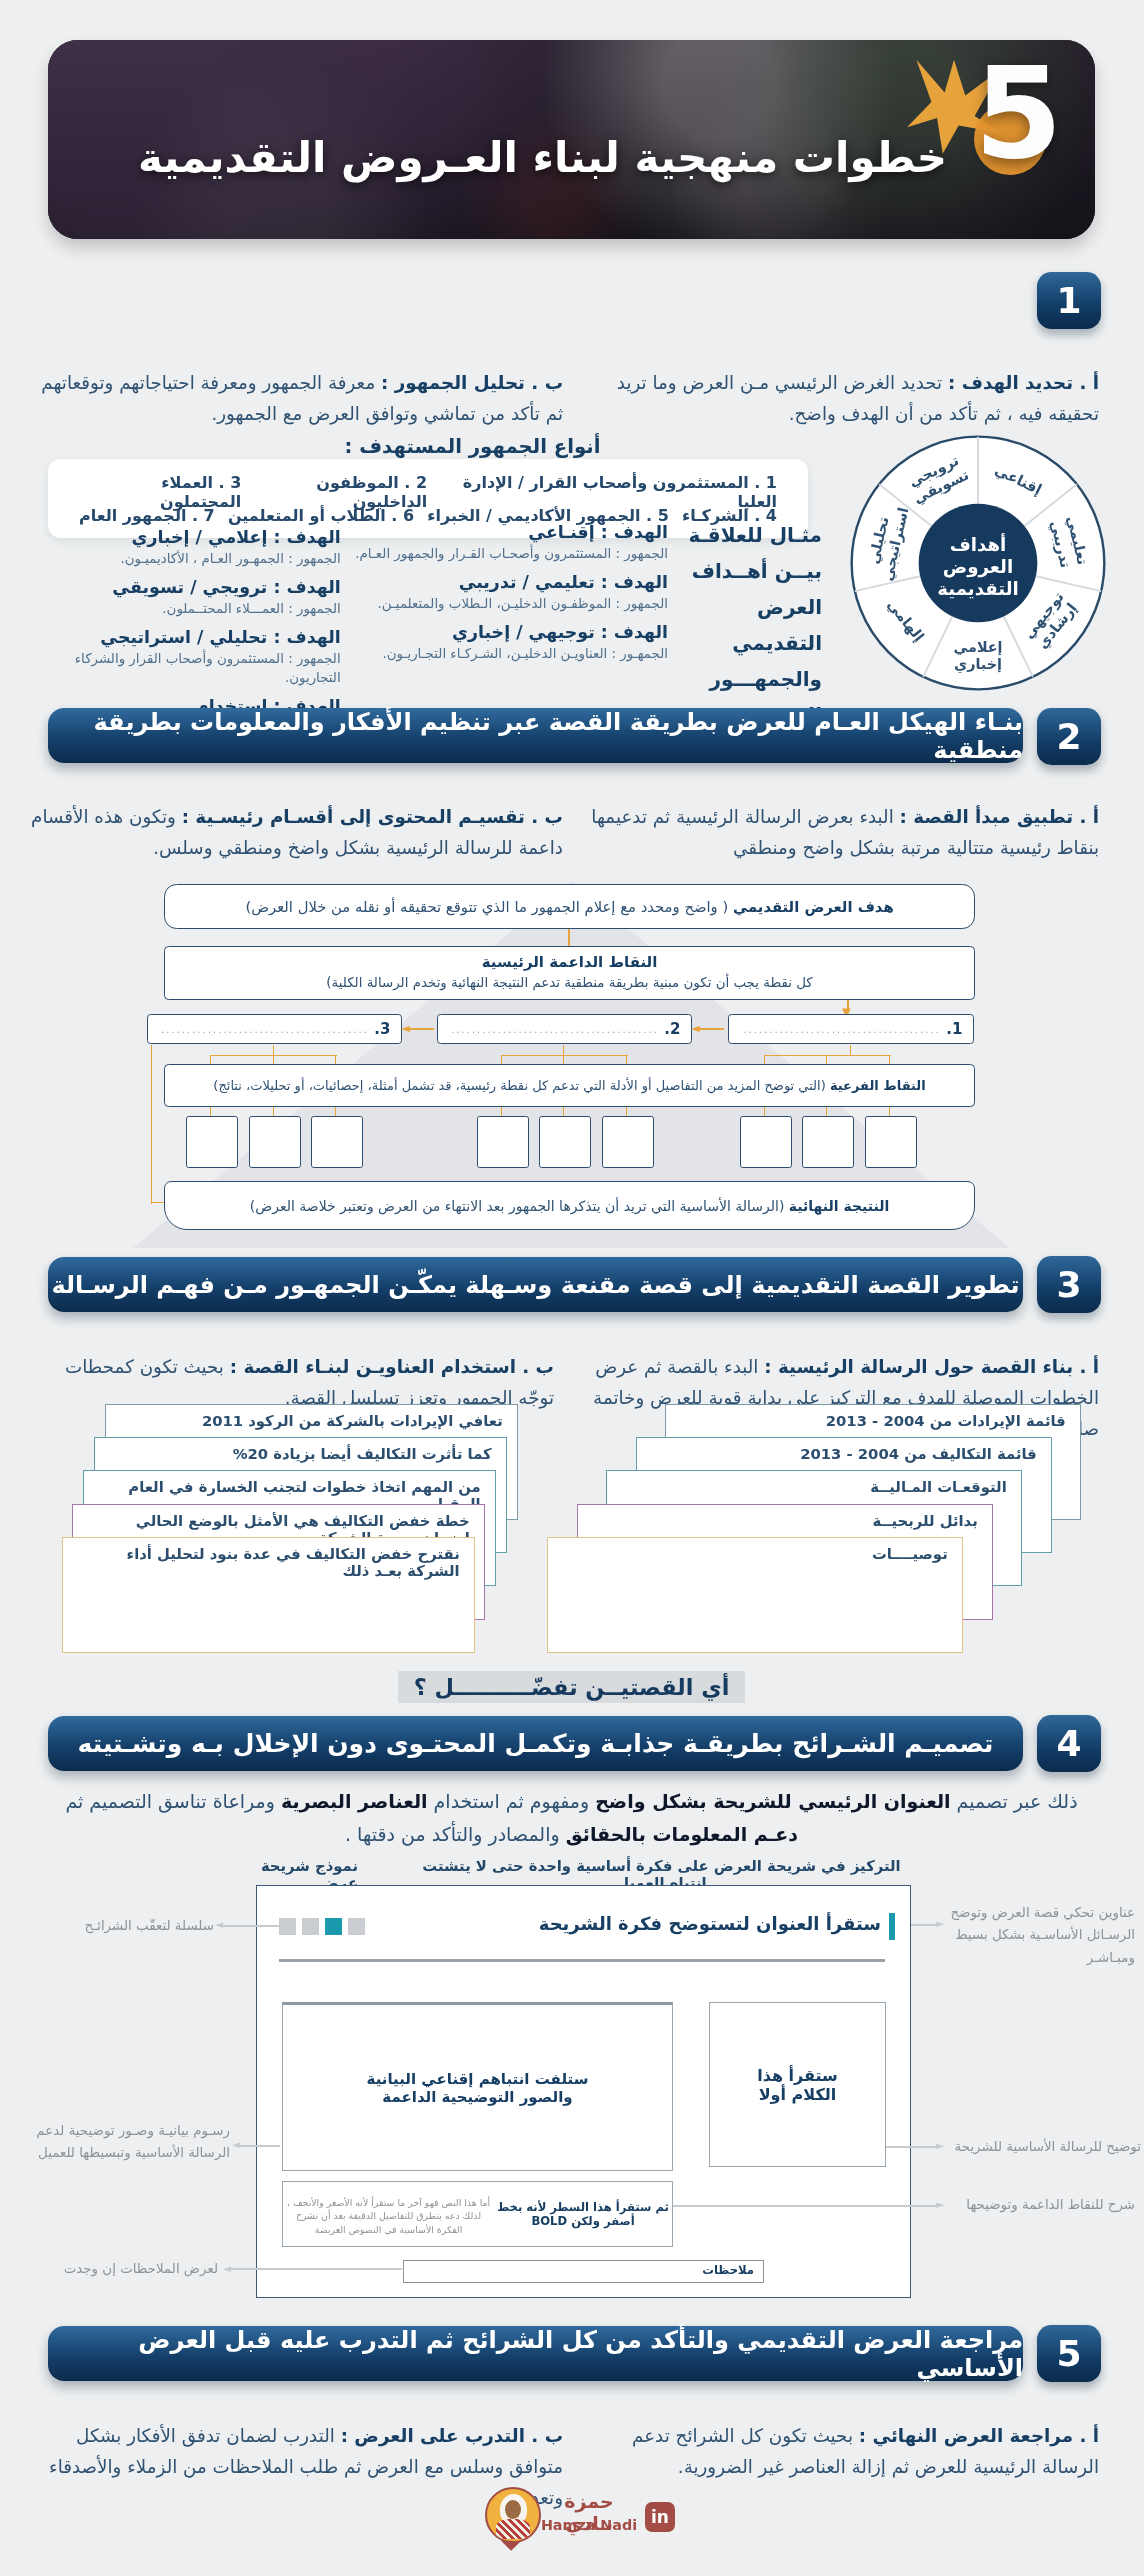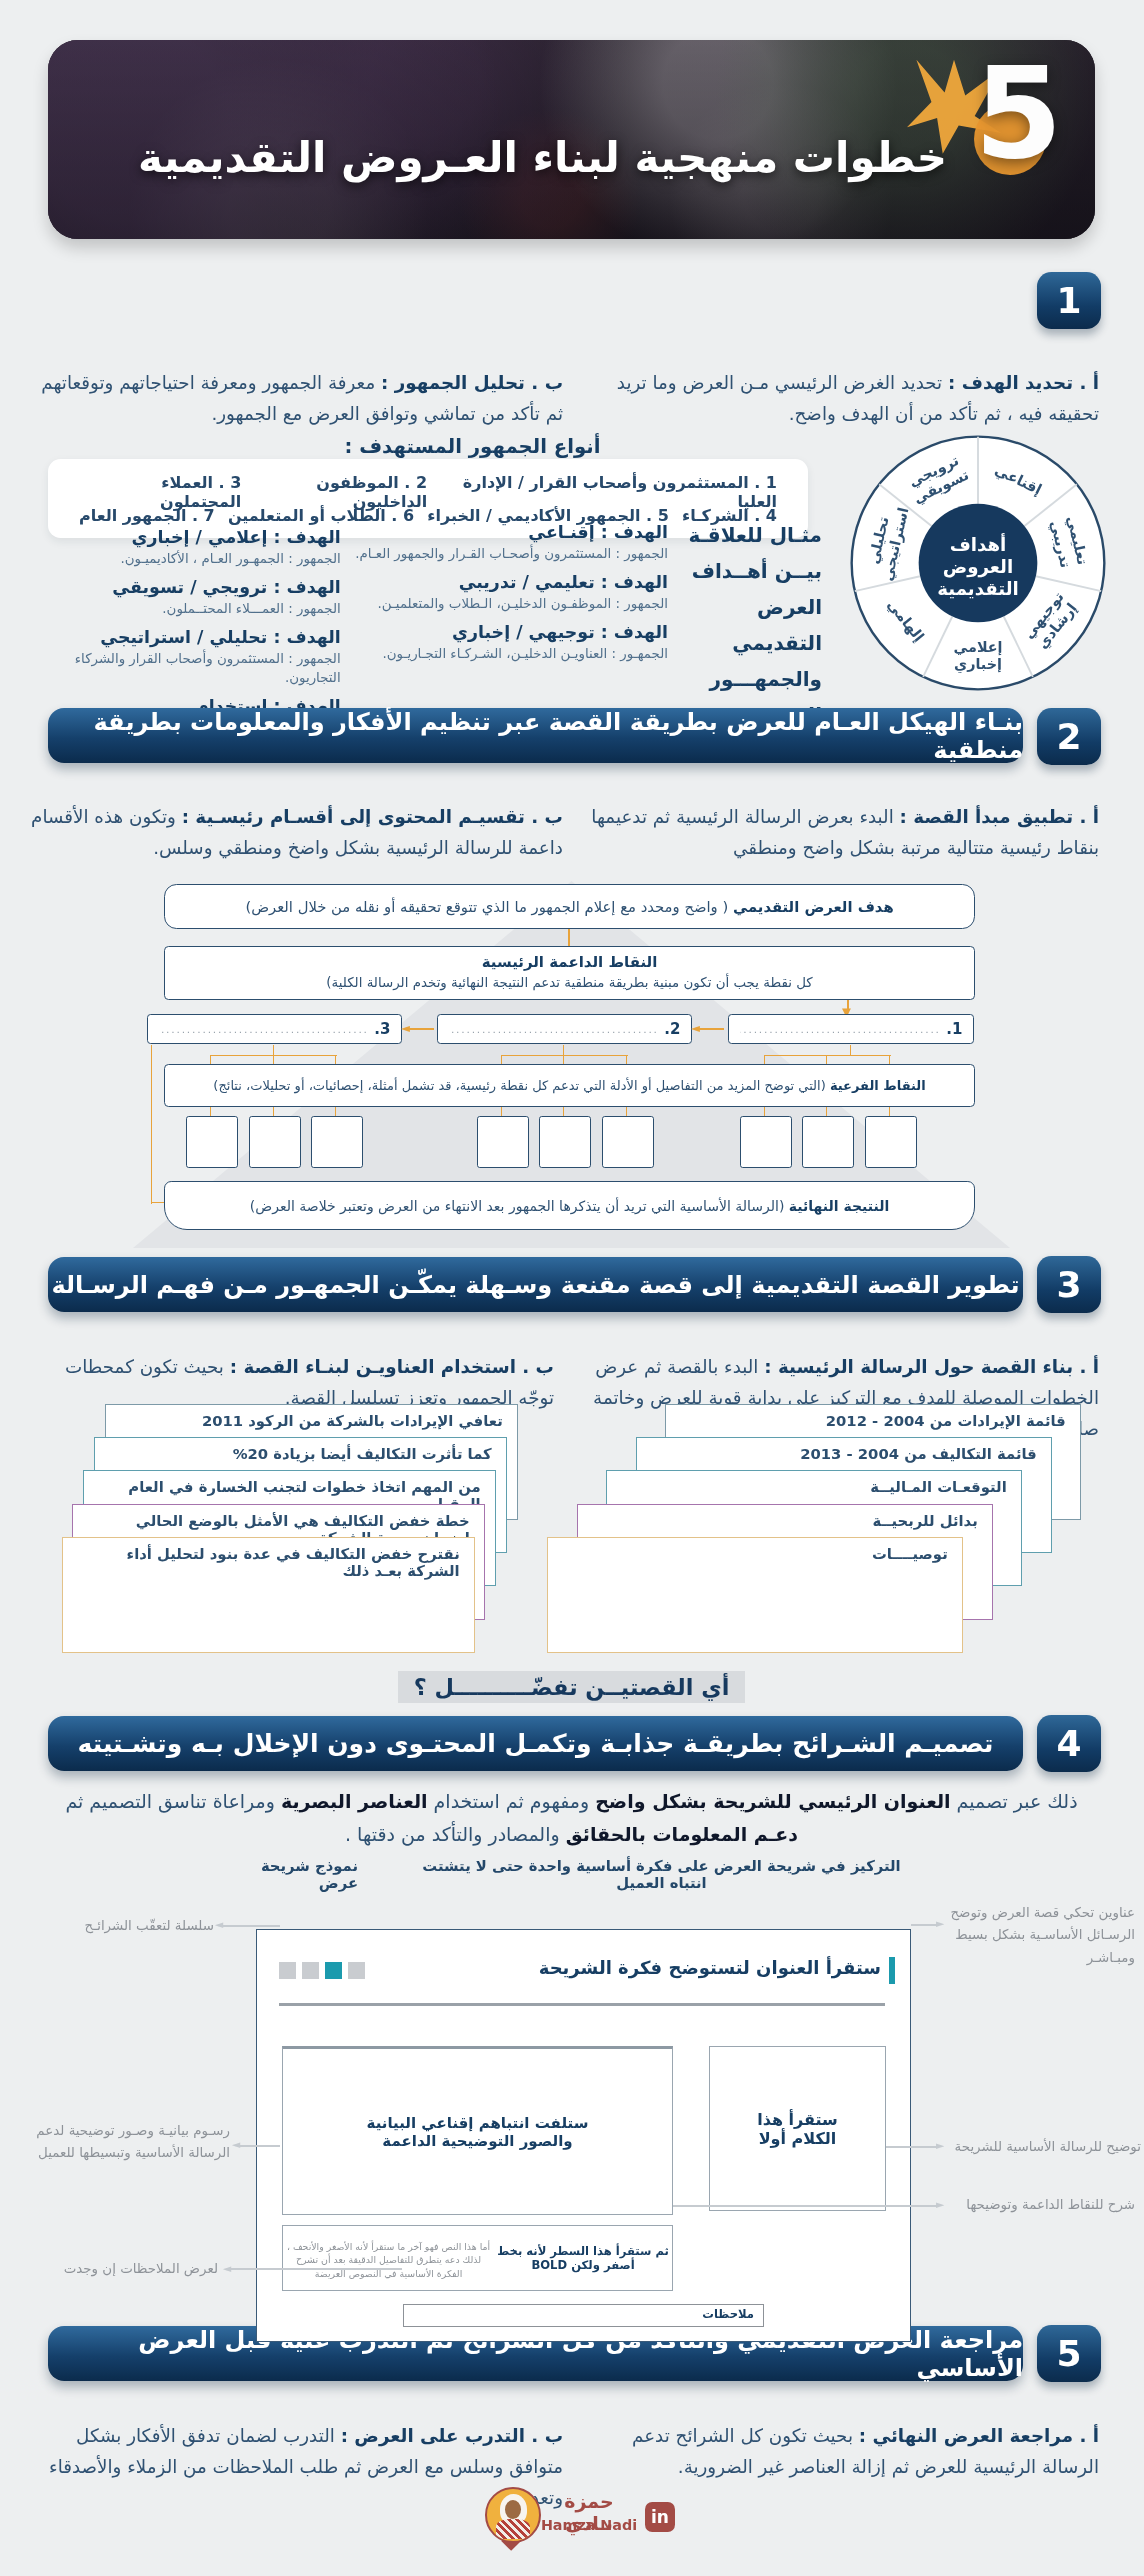--- a/index.html
+++ b/index.html
@@ -56,21 +56,21 @@
   .ohead{color:#e8a33b;font-size:11.6px;z-index:2;line-height:1;}
   
   .card{width:416px;height:116px;background:#fff;box-sizing:border-box;padding:7.2px 14.3px;text-align:right;font-size:14.8px;font-weight:600;color:#2c4e6e;}
   
   .question{left:0;top:1674px;width:1145px;text-align:center;}
   .question span{background:#d8dbde;padding:2.7px 16px;font-size:22.4px;font-weight:bold;color:#16395e;}
   
   .s4para{left:45px;width:1055px;top:1785px;text-align:center;font-size:19px;color:#2f5172;line-height:33px;}
   .s4para b{color:#0f172a;}
   .mock-label{font-size:14.8px;font-weight:bold;color:#24486a;}
-  .slide{left:257px;top:1885px;width:653px;height:411px;background:#fff;border:1.4px solid #3a5a78;z-index:2;margin-top:44px;}
+  .slide{left:257px;top:1885px;width:653px;height:411px;background:#fff;border:1.4px solid #3a5a78;z-index:2;}
   .slide-title{right:29px;top:27px;font-size:18px;font-weight:bold;color:#173e63;}
   .tealbar{right:15px;top:27px;width:6.3px;height:27px;}
   .psq{width:17px;height:17px;}
   .slide-divider{left:21.5px;right:25px;top:73px;height:2.7px;background:#9aa1a8;}
   .innerbox{border:0.9px solid #9aa6b0;display:flex;align-items:center;justify-content:center;text-align:center;color:#173e63;}
   .ann{font-size:13.4px;color:#8d9298;line-height:22.4px;text-align:right;}
   .annline{background:#c6cbd0;height:1.8px;z-index:3;}
   .annhead{color:#c6cbd0;font-size:10.7px;line-height:1;z-index:3;}
   
   .avatar{left:486px;top:2487px;width:52px;height:52px;border-radius:50%;border:2.7px solid #a34b45;background:#f0b13e;overflow:hidden;z-index:2;}
@@ -302,21 +302,21 @@
       <span>3</span>
     </div>
 
   <div class="abs para" style="left:581px;width:519px;top:1326px;">
     <b>أ . بناء القصة حول الرسالة الرئيسية :</b><span> البدء بالقصة ثم عرض الخطوات الموصلة للهدف مع التركيز على بداية قوية للعرض وخاتمة صلبة.</span>
   </div>
   <div class="abs para" style="left:27px;width:528px;top:1326px;">
     <b>ب . استخدام العناويـن لبنـاء القصة :</b><span> بحيث تكون كمحطات توجّه الجمهور وتعزز تسلسل القصة.</span>
   </div>
 
-  <div class="abs card" style="left:666px;top:1404px;border:1.4px solid #7d9aa8;z-index:1;"><span>قائمة الإيرادات من 2004 - 2012</span></div>
+  <div class="abs card" style="left:666px;top:1404px;border:1.4px solid #7d9aa8;z-index:1;"><span>قائمة الإيرادات من 2004 - 2013</span></div>
   <div class="abs card" style="left:637px;top:1437px;border:1.4px solid #5f9fae;z-index:2;"><span>قائمة التكاليف من 2004 - 2013</span></div>
   <div class="abs card" style="left:607px;top:1470px;border:1.4px solid #5f9fae;z-index:3;"><span>التوقعـات المـاليــة</span></div>
   <div class="abs card" style="left:578px;top:1504px;border:1.4px solid #a674ad;z-index:4;"><span>بدائل للربحيــة</span></div>
   <div class="abs card" style="left:548px;top:1537px;border:1.4px solid #e3c289;z-index:5;"><span>توصيــــات</span></div>
 
   <div class="abs card" style="left:106px;top:1404px;width:413px;border:1.4px solid #7d9aa8;z-index:1;"><span>تعافي الإيرادات بالشركة من الركود 2011</span></div>
   <div class="abs card" style="left:95px;top:1437px;width:413px;border:1.4px solid #5f9fae;z-index:2;"><span>كما تأثرت التكاليف أيضا بزيادة 20%</span></div>
   <div class="abs card" style="left:84px;top:1470px;width:413px;border:1.4px solid #5f9fae;z-index:3;"><span>من المهم اتخاذ خطوات لتجنب الخسارة في العام المقبل</span></div>
   <div class="abs card" style="left:73px;top:1504px;width:413px;border:1.4px solid #a674ad;z-index:4;"><span>خطة خفض التكاليف هي الأمثل بالوضع الحالي لضمان ربحية الشركة</span></div>
   <div class="abs card" style="left:63px;top:1537px;width:413px;border:1.4px solid #e3c289;z-index:5;"><span>نقترح خفض التكاليف في عدة بنود لتحليل أداء الشركة بعـد ذلك</span></div>

